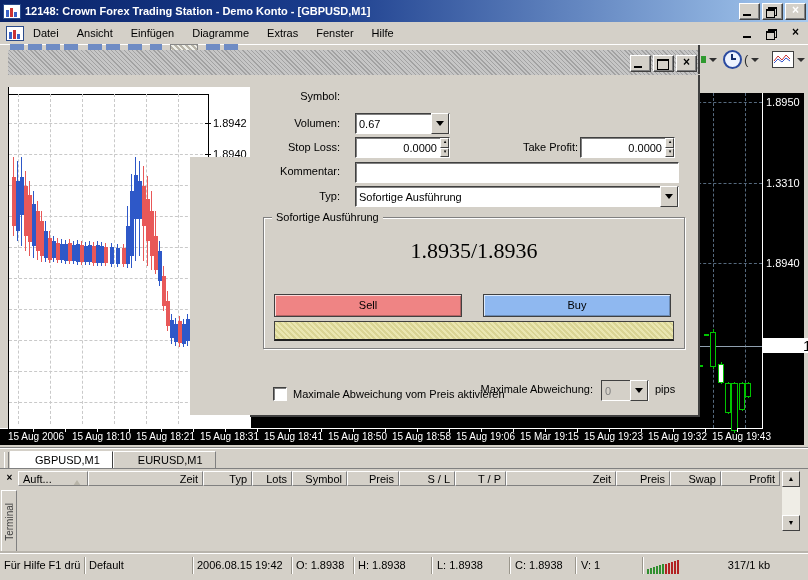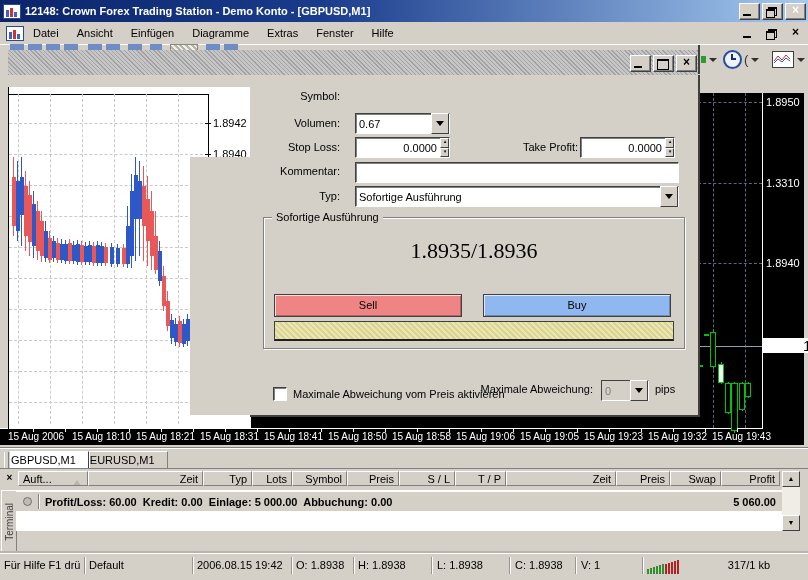--- a/index.html
+++ b/index.html
@@ -100,21 +100,21 @@
   .sellbtn{left:10px;}
   .buybtn{left:219px;}
   .progress{position:absolute;left:10px;top:103px;width:398px;height:17px;border:1px solid #404040;border-bottom:2px solid #202020;
     background:repeating-linear-gradient(45deg,#eae6b0 0 2px,#d9d494 2px 4px);}
   .checkbox{position:absolute;left:23px;top:312px;width:12px;height:12px;background:#fff;
     border:1px solid;border-color:#404040 #fff #fff #404040;box-shadow:inset 1px 1px 0 #808080;}
   
   .charttabs{left:0;top:447px;width:808px;height:21px;background:#d4d0c8;display:flex;align-items:flex-end;
     border-top:1px solid #808080;box-shadow:inset 0 1px 0 #fff;}
   .grip{width:3px;height:16px;border-left:1px solid #fff;border-right:1px solid #808080;margin:0 1px 1px 4px;}
-  .ctab{padding:2px 12px 3px 0;margin-top:14px;border:1px solid #808080;border-bottom:none;
+  .ctab{padding:2px 12px 3px 24px;margin-top:14px;border:1px solid #808080;border-bottom:none;
     border-top-color:#fff;border-left-color:#fff;background:#d4d0c8;}
   .ctab.active{background:#fff;font-weight:normal;border-color:#404040;border-top-color:#fff;border-left-color:#fff;position:relative;}
   
   .terminal{left:0;top:468px;width:808px;height:85px;background:#d4d0c8;border-top:1px solid #808080;}
   .t-close{position:absolute;left:3px;top:3px;width:13px;height:13px;background:#d4d0c8;text-align:center;
     line-height:11px;font-size:10px;font-weight:bold;}
   .t-close::before{content:"×";}
   .t-side{position:absolute;left:1px;top:21px;width:14px;height:62px;background:#d4d0c8;
     border:1px solid #808080;border-left-color:#fff;border-top-color:#fff;
     display:flex;align-items:center;justify-content:center;}
@@ -250,21 +250,21 @@
       <div class="gc-wick" style="left: 748px; top: 289px; height: 16px;"></div>
       <div class="gc-body" style="left: 745px; top: 290px; width: 4px; height: 12px;"></div>
       <div class="mc-ticklab" style="left: 8px;">15 Aug 2006</div>
       <div class="mc-ticklab" style="left: 72px;">15 Aug 18:10</div>
       <div class="mc-ticklab" style="left: 136px;">15 Aug 18:21</div>
       <div class="mc-ticklab" style="left: 200px;">15 Aug 18:31</div>
       <div class="mc-ticklab" style="left: 264px;">15 Aug 18:41</div>
       <div class="mc-ticklab" style="left: 328px;">15 Aug 18:50</div>
       <div class="mc-ticklab" style="left: 392px;">15 Aug 18:58</div>
       <div class="mc-ticklab" style="left: 456px;">15 Aug 19:06</div>
-      <div class="mc-ticklab" style="left: 520px;">15 Aug 19:05</div>
+      <div class="mc-ticklab" style="left: 520px;">15 Mar 19:15</div>
       <div class="mc-ticklab" style="left: 584px;">15 Aug 19:23</div>
       <div class="mc-ticklab" style="left: 648px;">15 Aug 19:32</div>
       <div class="mc-ticklab" style="left: 712px;">15 Aug 19:43</div>
       <div class="mc-tick" style="left: 33px;"></div>
       <div class="mc-tick" style="left: 65px;"></div>
       <div class="mc-tick" style="left: 97px;"></div>
       <div class="mc-tick" style="left: 129px;"></div>
       <div class="mc-tick" style="left: 161px;"></div>
       <div class="mc-tick" style="left: 193px;"></div>
       <div class="mc-tick" style="left: 225px;"></div>
@@ -489,28 +489,20 @@
         <div class="t-cell" style="width: 40px;">Lots</div>
         <div class="t-cell" style="width: 55px;">Symbol</div>
         <div class="t-cell" style="width: 52px;">Preis</div>
         <div class="t-cell" style="width: 56px;">S / L</div>
         <div class="t-cell" style="width: 51px;">T / P</div>
         <div class="t-cell" style="width: 110px;">Zeit</div>
         <div class="t-cell" style="width: 54px;">Preis</div>
         <div class="t-cell" style="width: 51px;">Swap</div>
         <div class="t-cell" style="width: 59px;">Profit</div>
       </div>
-    <div class="t-list">
-      <div class="balrow">
-        <span class="balcirc"></span>
-        <span class="balsep"></span>
-        <span class="balsum">Profit/Loss: 60.00  Kredit: 0.00  Einlage: 5 000.00  Abbuchung: 0.00</span>
-        <span class="baltotal">5 060.00</span>
-      </div>
-    </div>
     <div class="t-scroll">
       <span class="sbtn up"></span>
       <span class="sbtn dn"></span>
     </div>
   </div>
 
   <div class="abs statusbar">
     <span class="sfield" style="left:4px;width:78px">Für Hilfe F1 drü</span>
     <span class="ssep" style="left:84px"></span>
     <span class="sfield" style="left:89px;width:100px">Default</span>

